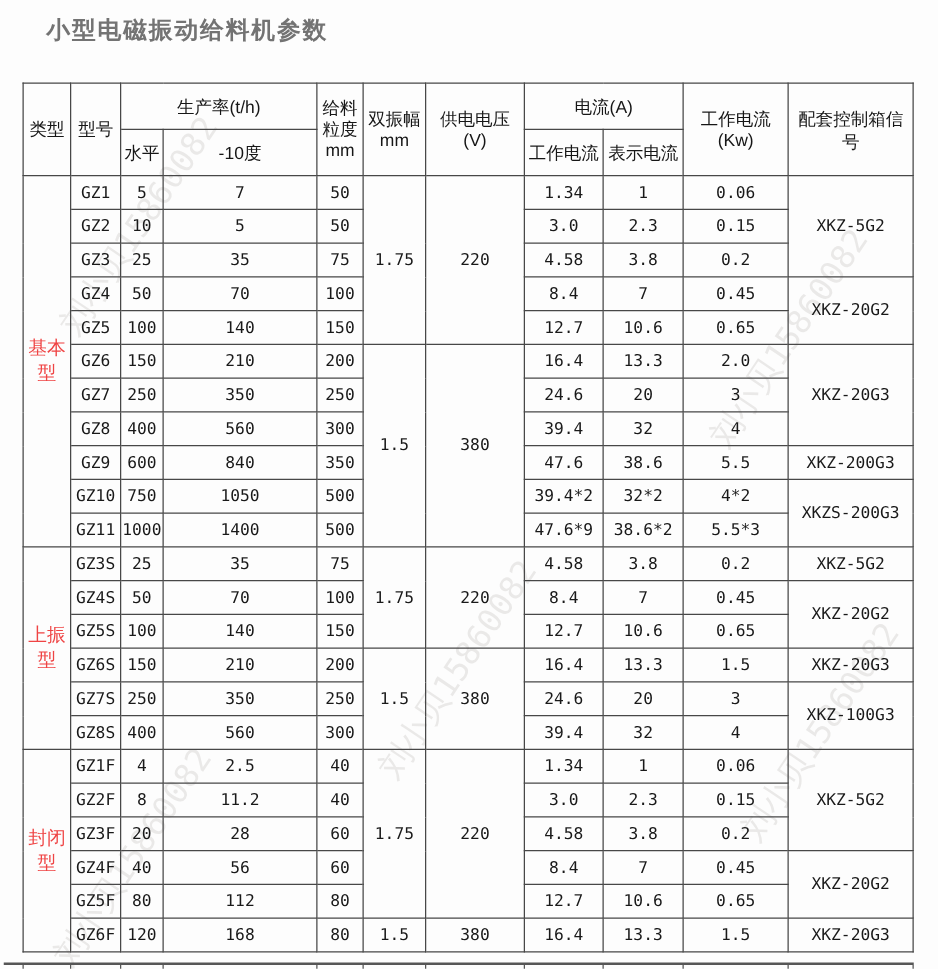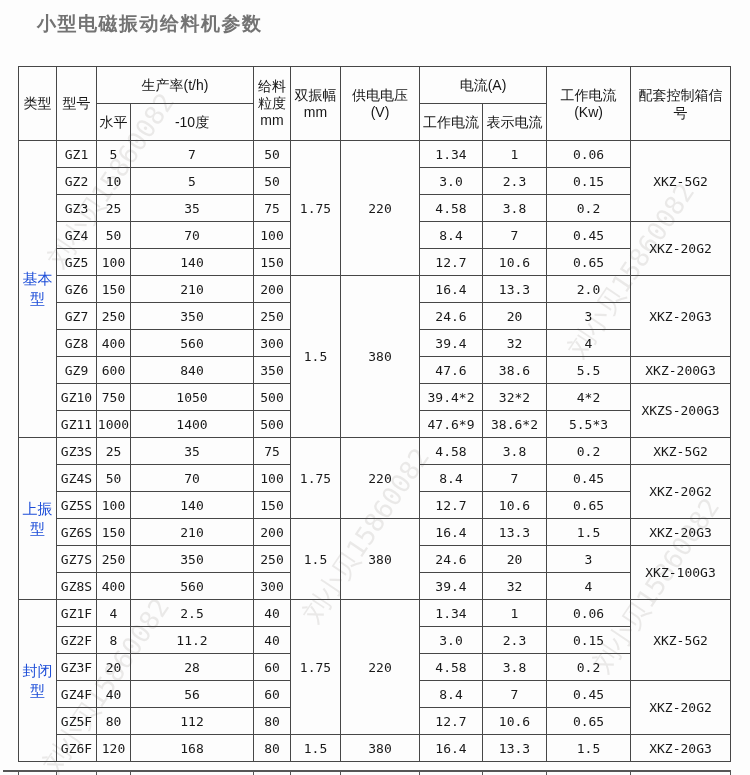--- a/index.html
+++ b/index.html
@@ -27,21 +27,21 @@
   th{
     font-size:14px;font-weight:normal;color:#161616;line-height:17px;
   }
   th .hline{display:block;}
   th .wrap-narrow{display:inline-block;max-width:88px;line-height:18px;}
   td.mono{
     font-family:"DejaVu Sans Mono","Liberation Mono",monospace;
     font-size:13px;color:#191919;
   }
   td.type-cell{
-    font-size:15px;color:#1d4ed8;line-height:20px;
+    font-size:15px;color:#ef4444;line-height:20px;
     padding:0 3px;
   }
   .watermark{
     position:absolute;
     font-size:26px;color:rgba(135,128,122,0.16);
     font-family:"DejaVu Sans Mono","Liberation Mono",monospace;
     transform:rotate(-56deg);transform-origin:left top;
     white-space:nowrap;pointer-events:none;
   }
   .stub-row{

